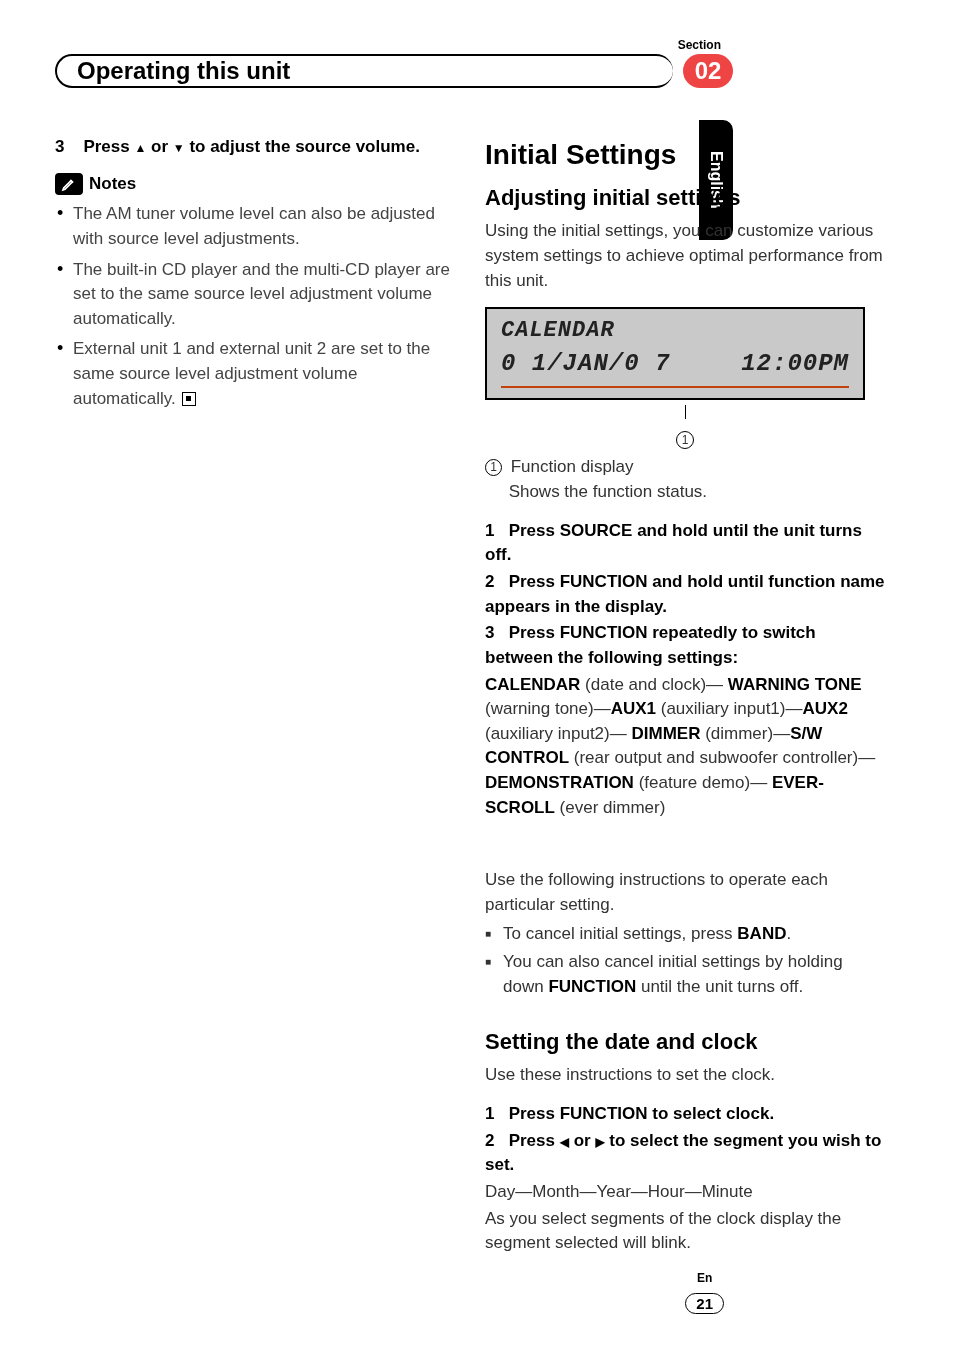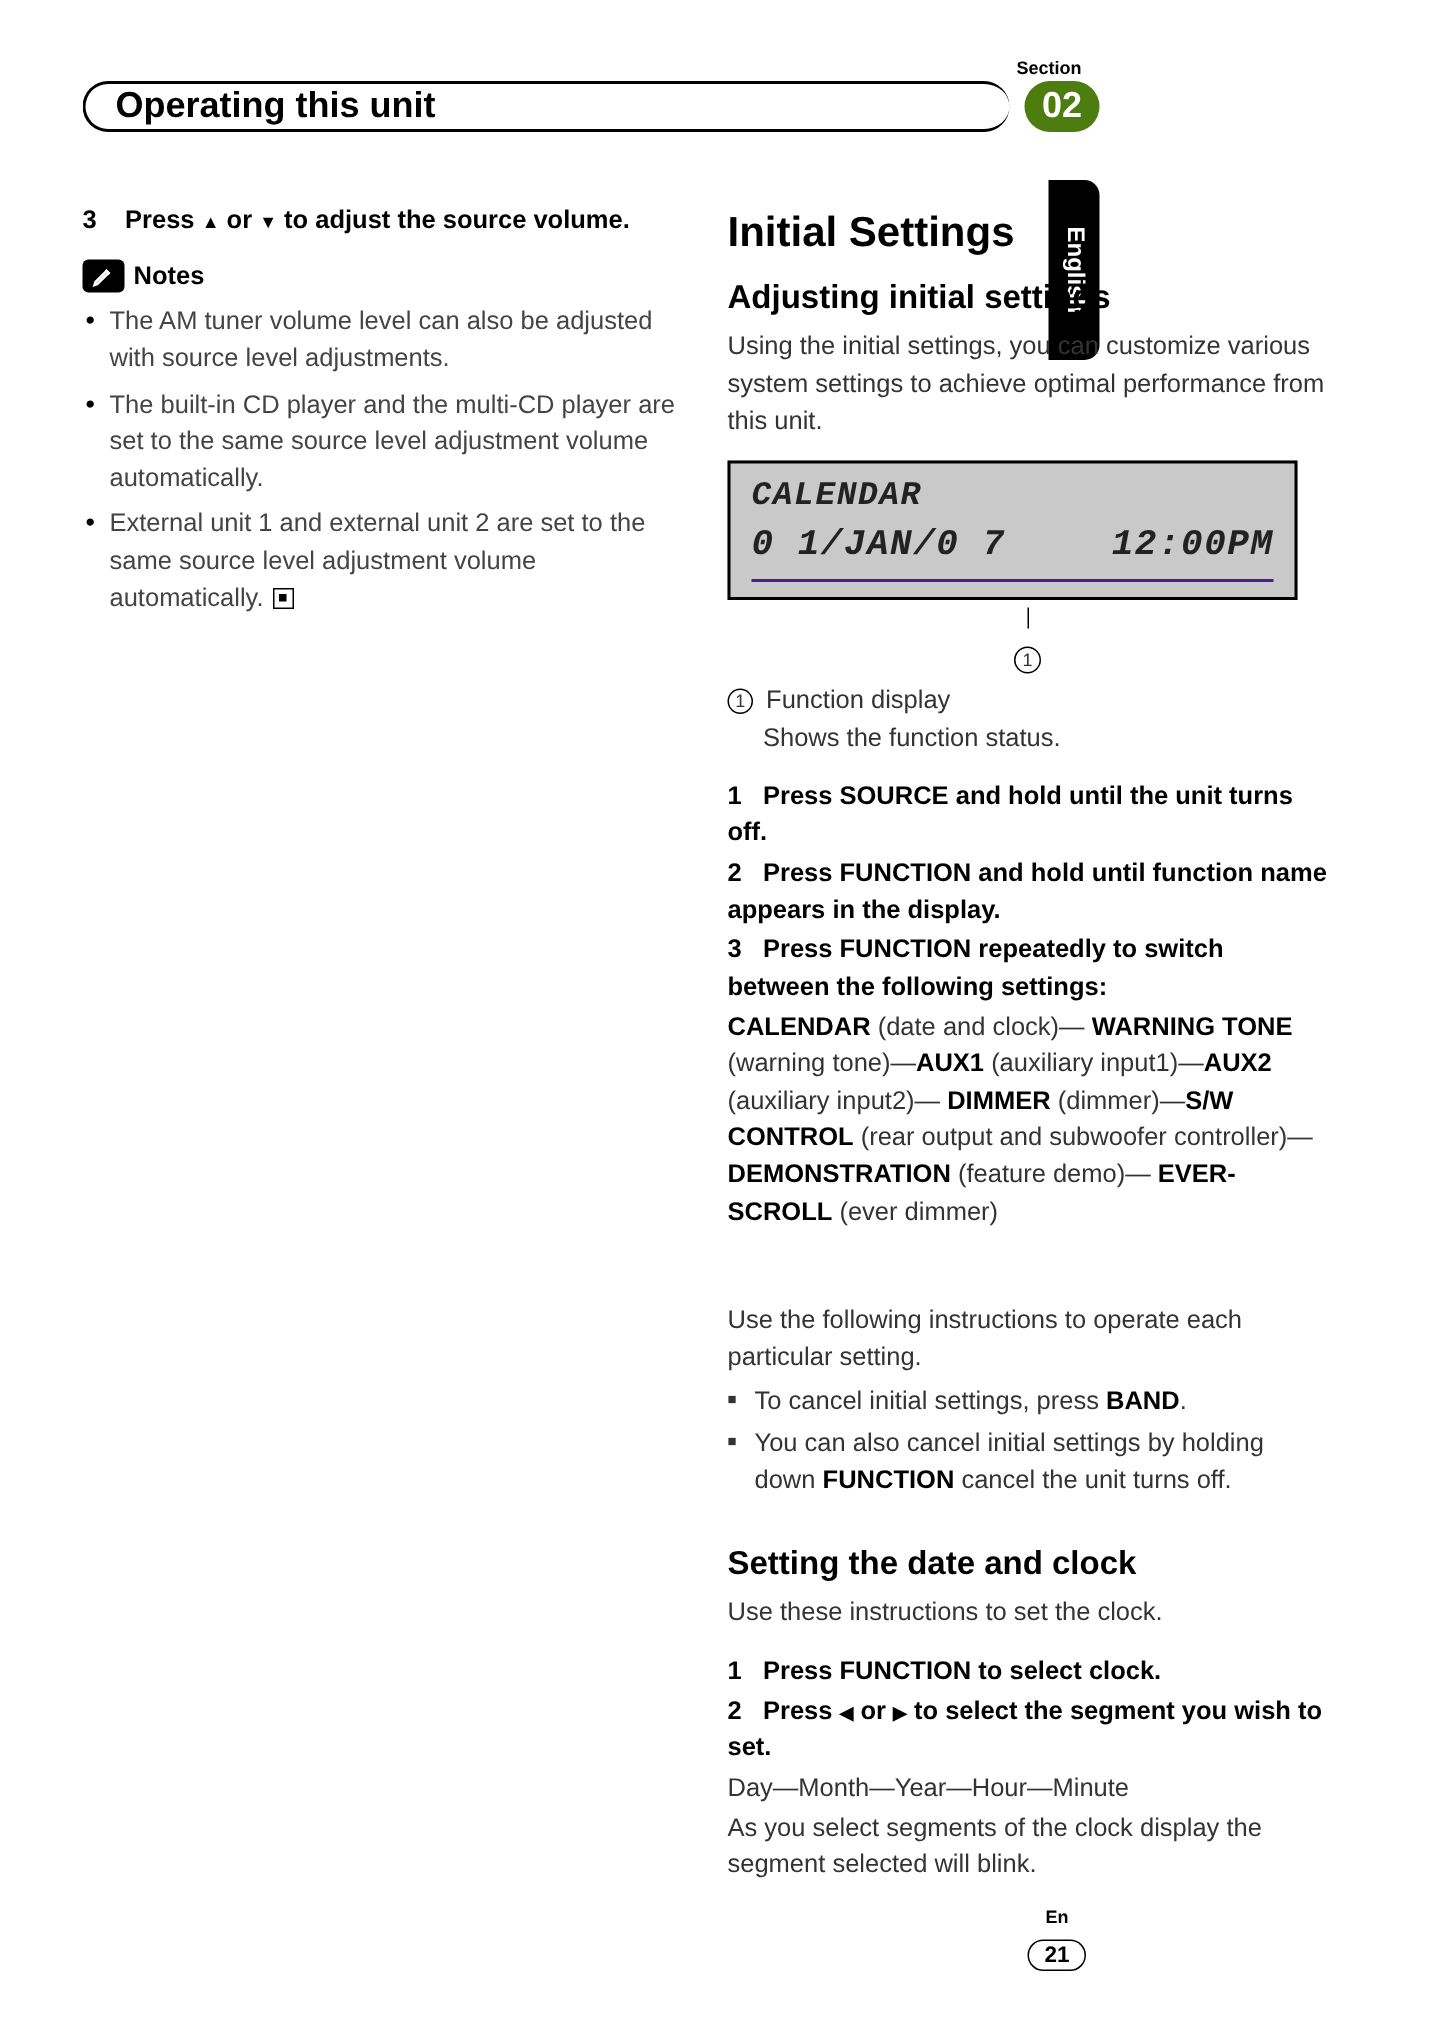--- a/index.html
+++ b/index.html
@@ -1,21 +1,21 @@
 <!DOCTYPE html>
 <html><head>
 <meta charset="utf-8">
 <style>
   * { box-sizing: border-box; margin: 0; padding: 0; }
   html, body { width: 954px; height: 1352px; background: #fff; font-family: Arial, Helvetica, sans-serif; color: #000; }
   .page { position: relative; width: 779px; height: 1352px; padding: 30px 55px 40px 55px; }
 
   
   .section-label { position: absolute; top: 38px; right: 58px; font-size: 12px; font-weight: bold; }
-  .section-badge { position: absolute; top: 54px; right: 46px; width: 50px; height: 34px; background: #4d7c0f; color: #fff; font-weight: bold; font-size: 24px; border-radius: 17px; display: flex; align-items: center; justify-content: center; }
+  .section-badge { position: absolute; top: 54px; right: 46px; width: 50px; height: 34px; background: #ef4444; color: #fff; font-weight: bold; font-size: 24px; border-radius: 17px; display: flex; align-items: center; justify-content: center; }
   .title-bar { position: absolute; top: 54px; left: 55px; right: 106px; height: 34px; border: 2px solid #000; border-radius: 17px; border-right: none; display: flex; align-items: center; padding-left: 20px; }
   .title-bar h1 { font-size: 24px; font-weight: 800; }
 
   
   .lang-tab { position: absolute; top: 120px; right: 46px; width: 34px; height: 120px; background: #000; color: #fff; border-radius: 0 10px 10px 0; display: flex; align-items: center; justify-content: center; }
   .lang-tab span { writing-mode: vertical-rl; font-weight: bold; font-size: 16px; }
 
   
   .cols { position: absolute; top: 135px; left: 55px; width: 830px; display: flex; gap: 30px; }
   .col { width: 400px; font-size: 17px; line-height: 1.45; color: #333; }
@@ -31,21 +31,21 @@
   .end-square { display: inline-block; width: 14px; height: 14px; border: 1.5px solid #000; vertical-align: -2px; margin-left: 2px; position: relative; }
   .end-square::after { content:""; position:absolute; top:3px; left:3px; width:5px; height:5px; background:#000; }
 
   h2.major { font-size: 28px; font-weight: 800; color: #000; margin-bottom: 6px; }
   h3.minor { font-size: 22px; font-weight: 800; color: #000; margin-bottom: 6px; margin-top: 6px; }
 
   
   .lcd-wrap { margin: 10px 0 4px 0; }
   .lcd { width: 380px; border: 2px solid #000; background: #c9c9c9; padding: 6px 14px 10px 14px; font-family: "Courier New", monospace; font-weight: bold; font-style: italic; letter-spacing: 1px; }
   .lcd-row1 { font-size: 22px; color:#222; }
-  .lcd-row2 { font-size: 24px; color:#222; display: flex; justify-content: space-between; border-bottom: 2px solid #4c1d95; padding-bottom: 4px; position: relative; }
+  .lcd-row2 { font-size: 24px; color:#222; display: flex; justify-content: space-between; border-bottom: 2px solid #c2410c; padding-bottom: 4px; position: relative; }
   .lcd-pointer { text-align: center; margin-top: 2px; }
   .lcd-pointer .tick { display: inline-block; width: 1px; height: 14px; background:#000; }
   .lcd-pointer .num { display:inline-block; border:1px solid #000; border-radius:50%; width:18px; height:18px; font-size:12px; line-height:17px; text-align:center; margin-top:2px; }
 
   .circled { display:inline-block; border:1px solid #000; border-radius:50%; width:17px; height:17px; font-size:12px; line-height:15px; text-align:center; vertical-align: 1px; margin-right:4px; }
 
   ul.squares { list-style:none; padding-left: 18px; margin-top:4px; }
   ul.squares li { position:relative; margin-bottom:4px; }
   ul.squares li::before { content:"■"; position:absolute; left:-18px; font-size:10px; top:5px; }
 
@@ -134,21 +134,21 @@
       <p style="margin-bottom:2px;">
         <span class="bold">CALENDAR</span><span> (date and clock)—</span>
         <span class="bold">WARNING TONE</span><span> (warning tone)—</span><span class="bold">AUX1</span><span> (auxiliary input1)—</span><span class="bold">AUX2</span><span> (auxiliary input2)—</span>
         <span class="bold">DIMMER</span><span> (dimmer)—</span><span class="bold">S/W CONTROL</span><span> (rear output and subwoofer controller)—</span>
         <span class="bold">DEMONSTRATION</span><span> (feature demo)—</span>
         <span class="bold">EVER-SCROLL</span><span> (ever dimmer)</span>
       </p>
       <p style="margin-bottom:4px;margin-top:48px;">Use the following instructions to operate each particular setting.</p>
       <ul class="squares">
         <li><span>To cancel initial settings, press </span><span class="bold">BAND</span><span>.</span></li>
-        <li><span>You can also cancel initial settings by holding down </span><span class="bold">FUNCTION</span><span> cancel the unit turns off.</span></li>
+        <li><span>You can also cancel initial settings by holding down </span><span class="bold">FUNCTION</span><span> until the unit turns off.</span></li>
       </ul>
 
       <h3 class="minor" style="margin-top:26px;">Setting the date and clock</h3>
       <p>Use these instructions to set the clock.</p>
       <p class="step">
         <span>1</span>&nbsp;&nbsp;&nbsp;<span>Press FUNCTION to select clock.</span>
       </p>
       <p class="step" style="margin-bottom:2px;">
         <span>2</span>&nbsp;&nbsp;&nbsp;<span>Press </span><span class="tri-left"></span><span> or </span><span class="tri-right"></span><span> to select the segment you wish to set.</span>
       </p>

